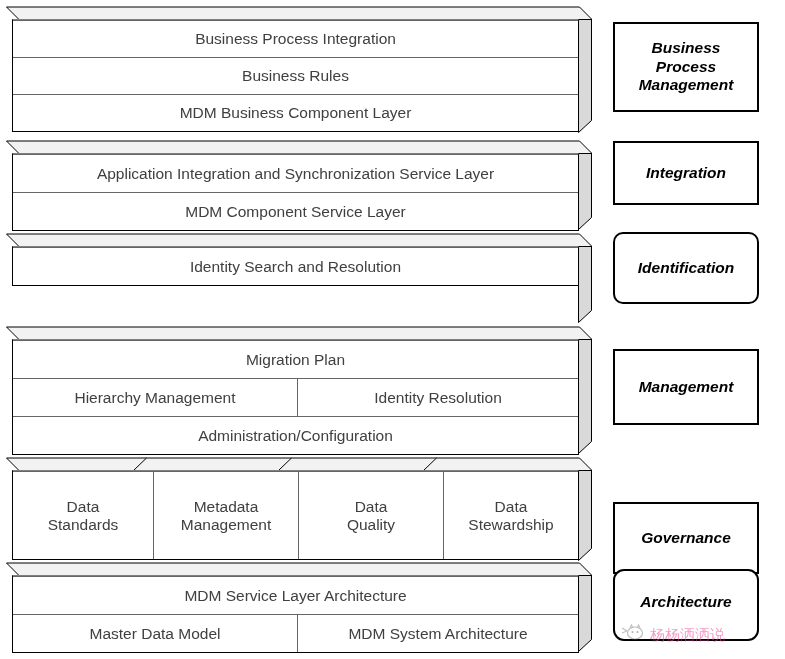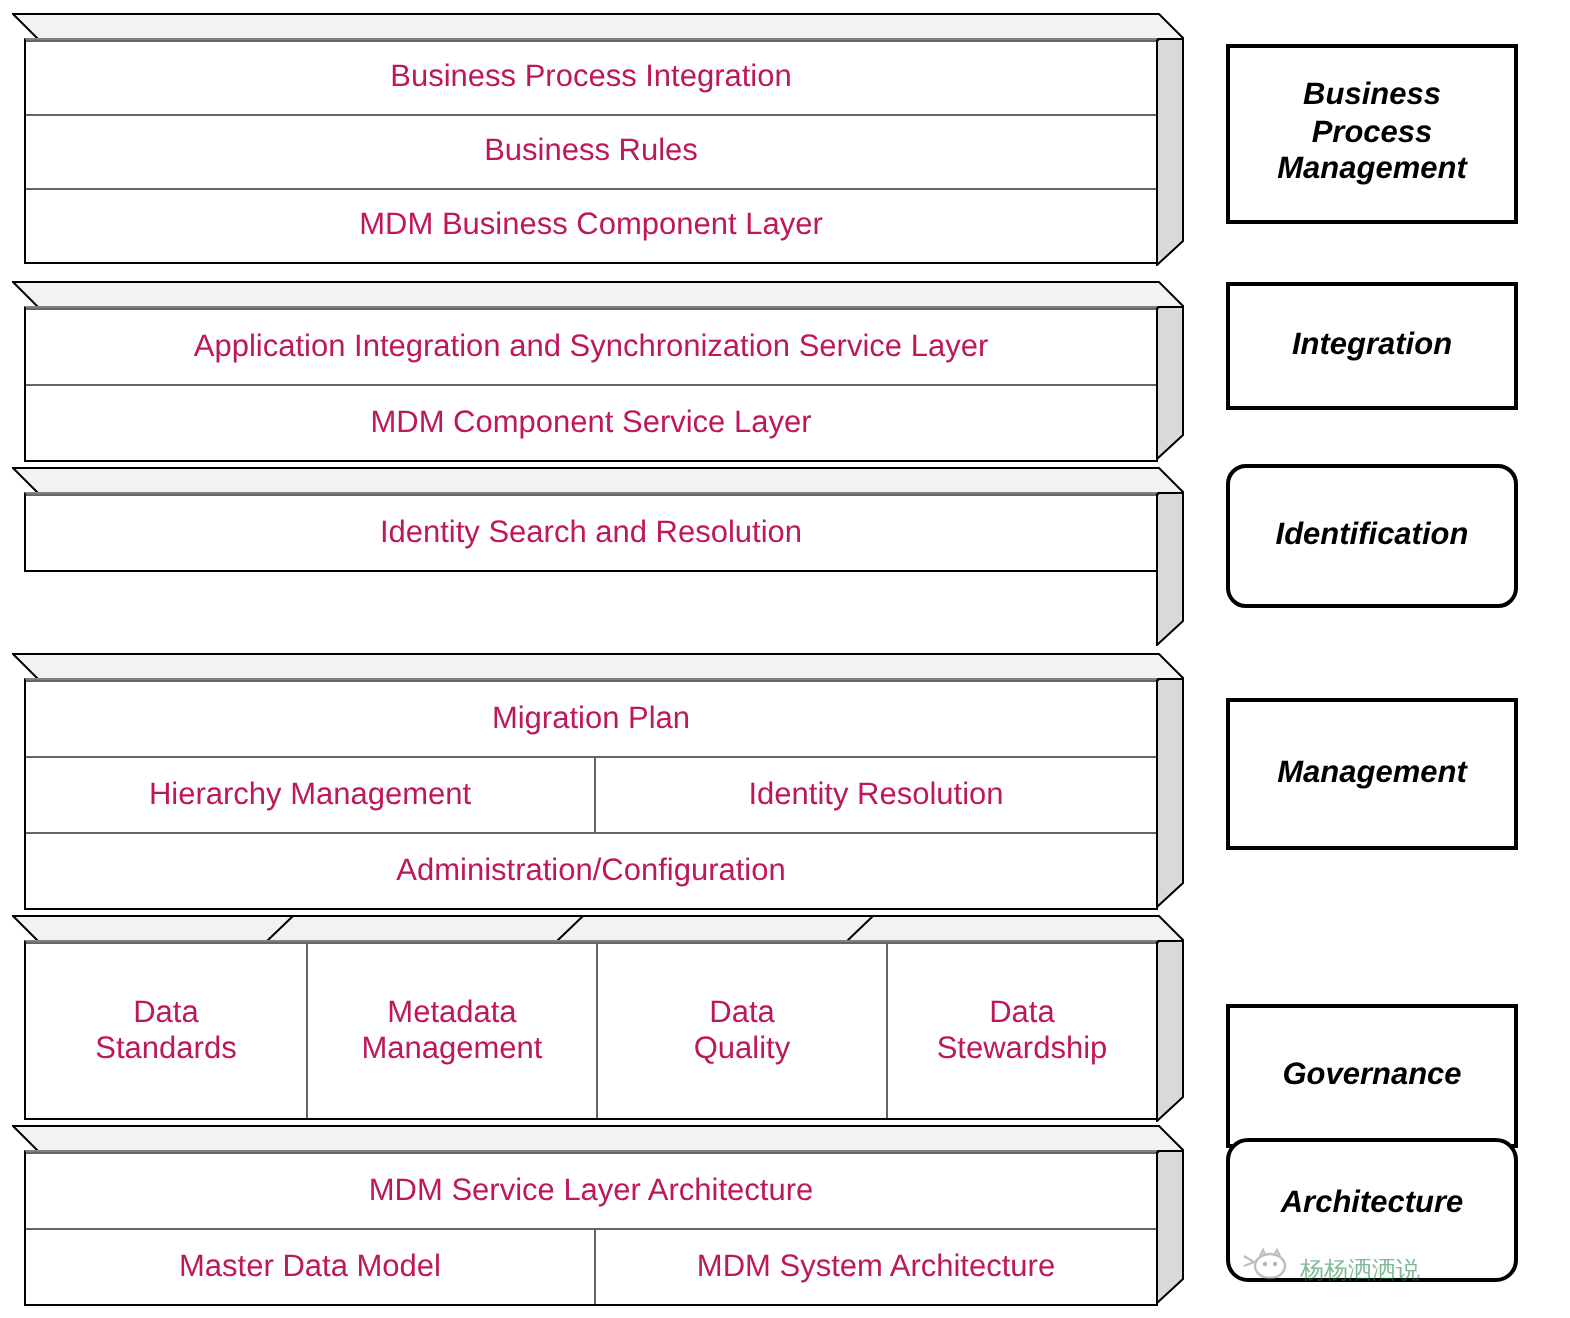--- a/index.html
+++ b/index.html
@@ -54,21 +54,21 @@
   }
   .row:first-child { border-top: none; }
 
   .cell {
     flex: 1 1 0;
     display: flex;
     align-items: center;
     justify-content: center;
     text-align: center;
     font-size: 15.5px;
-    color: #be185d;
+    color: #404040;
     line-height: 1.12;
     box-sizing: border-box;
     border-left: 1px solid #666;
     padding: 2px 4px;
     background: #ffffff;
   }
   .cell:first-child { border-left: none; }
 
   
   .side-face {
@@ -104,22 +104,22 @@
     position: absolute;
     left: 620px;
     top: 624px;
     display: flex;
     align-items: center;
     gap: 4px;
     opacity: 0.55;
     pointer-events: none;
   }
   #watermark .wm-text {
-    font-size: 12px;
-    color: #15803d;
+    font-size: 15px;
+    color: #ec4899;
     letter-spacing: 0px;
     white-space: nowrap;
   }
 </style>
 </head>
 <body>
 
 <div id="diagram">
 
   <div class="layer-group" id="g0" style="top:6px;">

